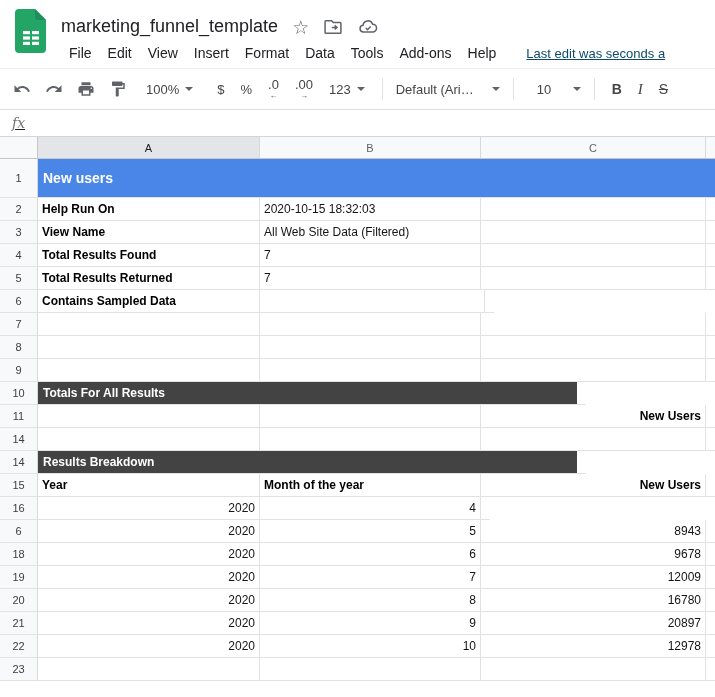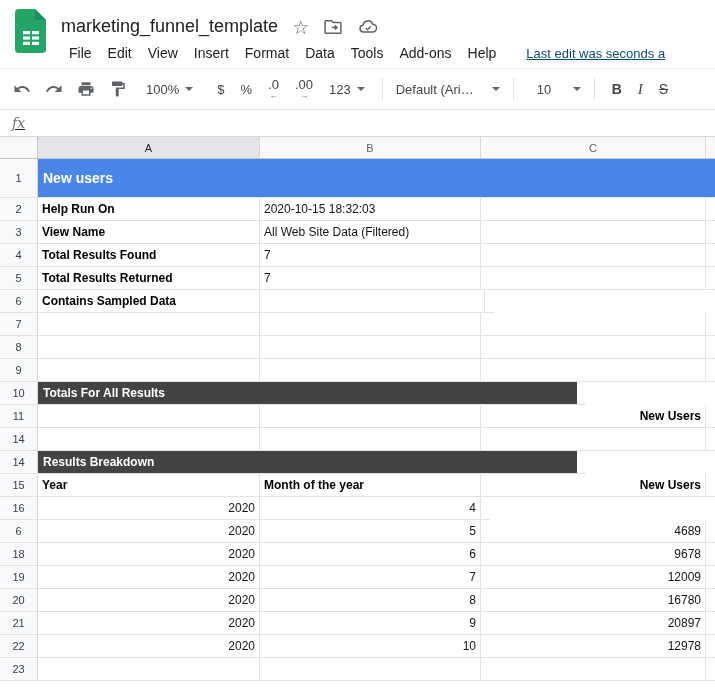--- a/index.html
+++ b/index.html
@@ -277,21 +277,21 @@
         <div class="sheet-row">
           <div class="row-num">16</div>
           <div class="cell col-a right">2020</div>
           <div class="cell col-b right">4</div>
           <div class="cell col-d"></div>
         </div>
         <div class="sheet-row">
           <div class="row-num">6</div>
           <div class="cell col-a right">2020</div>
           <div class="cell col-b right">5</div>
-          <div class="cell col-c right">4689</div>
+          <div class="cell col-c right">8943</div>
           <div class="cell col-d"></div>
         </div>
         <div class="sheet-row">
           <div class="row-num">18</div>
           <div class="cell col-a right">2020</div>
           <div class="cell col-b right">6</div>
           <div class="cell col-c right">9678</div>
           <div class="cell col-d"></div>
         </div>
         <div class="sheet-row">

